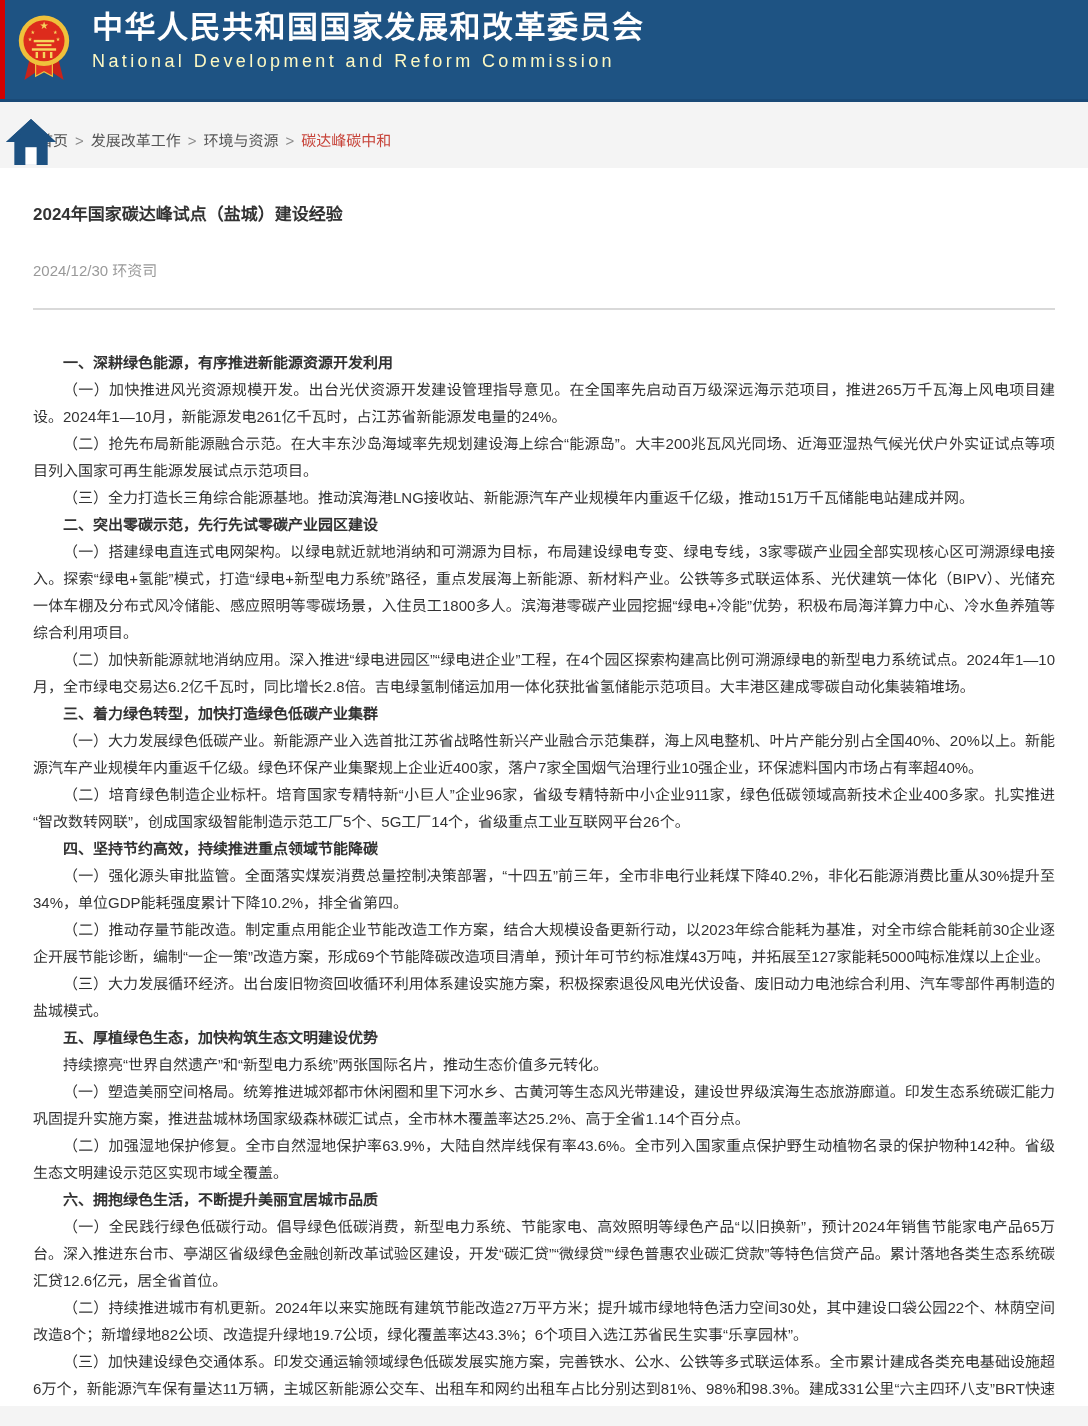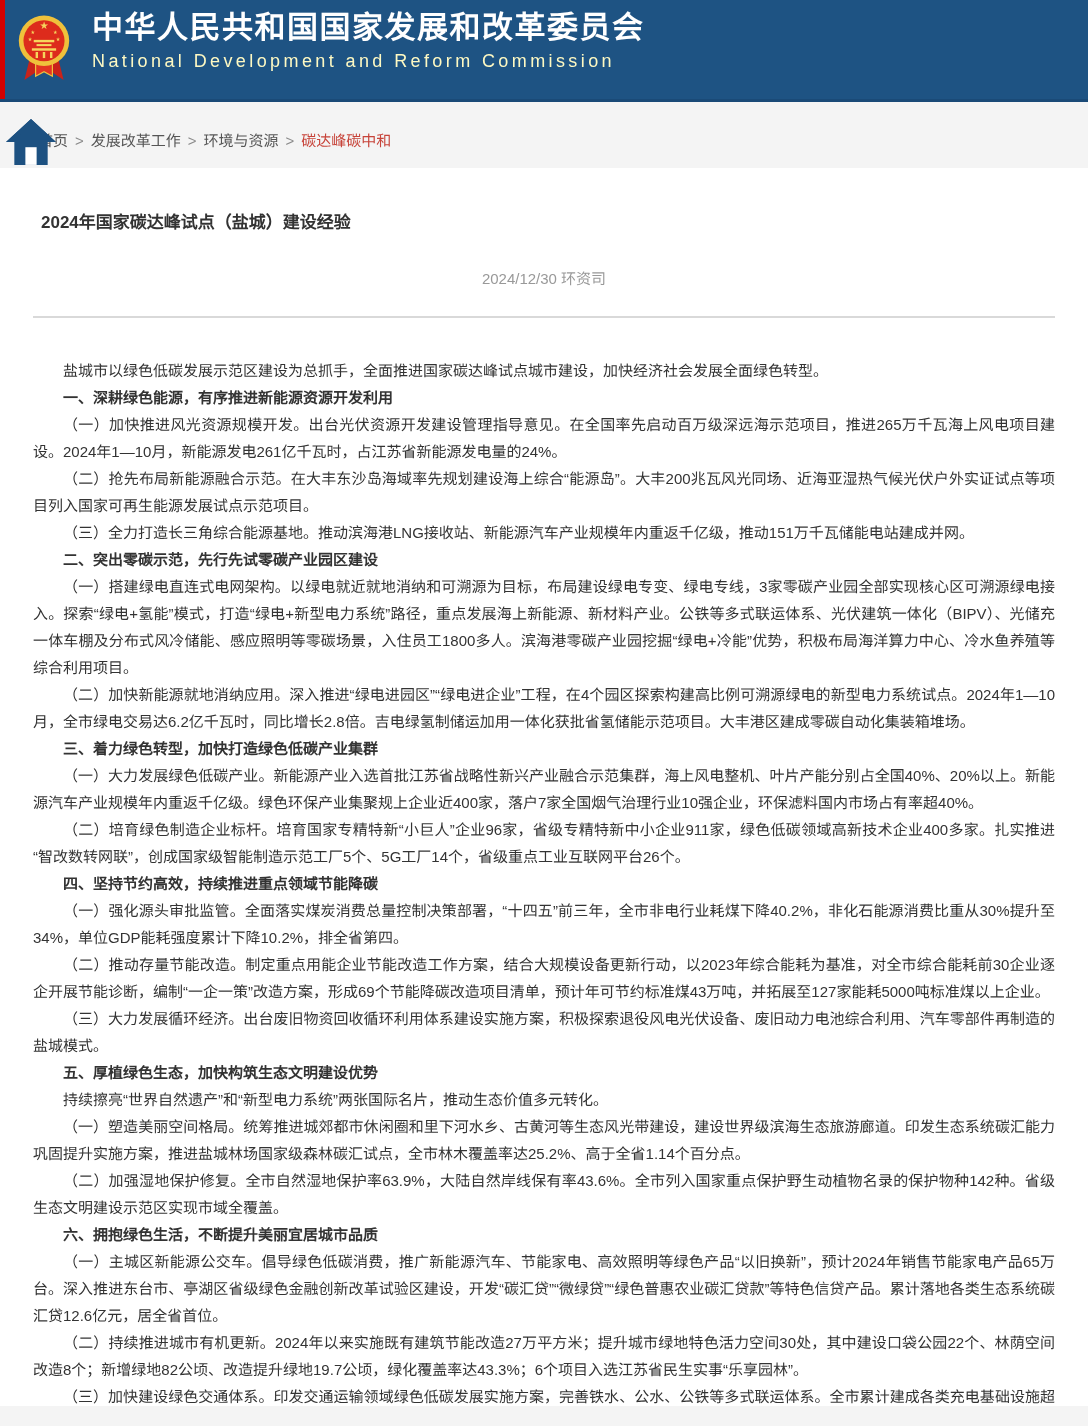--- a/index.html
+++ b/index.html
@@ -57,26 +57,26 @@
     position:absolute;left:38px;top:27px;
     font-size:15px;color:var(--breadcrumb-link);white-space:nowrap;
   }
   .bc-item{color:var(--breadcrumb-link);cursor:pointer;}
   .bc-item.active{color:var(--breadcrumb-active);text-align:center;}
   .bc-sep{color:#8a8a8a;margin:0 7px;}
 
   
   .content{padding:0 33px;}
   .article-title{
-    margin:8px;padding-top:36px;
+    margin:0;padding-top:36px;
     font-size:17px;font-weight:bold;color:var(--text);
     line-height:1.3;
   }
   .article-date{
-    margin-top:33px;font-size:15px;color:var(--date);text-align:center;
+    margin-top:33px;font-size:15px;color:var(--date);
   }
   .divider{
     margin-top:28px;height:0;border-top:2px solid var(--divider);
   }
   .article-body{
     margin-top:39px;
     font-size:15px;line-height:27px;color:var(--text);
     text-align:justify;
   }
   .para{margin:0;text-indent:2em;}
@@ -137,40 +137,39 @@
       </svg>
     </div>
     <nav class="breadcrumb"><span class="bc-item">首页</span><span class="bc-sep">&gt;</span><span class="bc-item">发展改革工作</span><span class="bc-sep">&gt;</span><span class="bc-item">环境与资源</span><span class="bc-sep">&gt;</span><span class="bc-item active">碳达峰碳中和</span></nav>
   </div>
 
   <div class="content">
     <h1 class="article-title">2024年国家碳达峰试点（盐城）建设经验</h1>
     <div class="article-date">2024/12/30 环资司</div>
     <div class="divider"></div>
     <div class="article-body">
-        <p class="para">盐城市以绿色低碳发展示范区建设为总抓手，全面推进国家碳达峰试点城市建设，加快经济社会发展全面绿色转型。</p>
         <p class="para heading">一、深耕绿色能源，有序推进新能源资源开发利用</p>
         <p class="para">（一）加快推进风光资源规模开发。出台光伏资源开发建设管理指导意见。在全国率先启动百万级深远海示范项目，推进265万千瓦海上风电项目建设。2024年1—10月，新能源发电261亿千瓦时，占江苏省新能源发电量的24%。</p>
         <p class="para">（二）抢先布局新能源融合示范。在大丰东沙岛海域率先规划建设海上综合“能源岛”。大丰200兆瓦风光同场、近海亚湿热气候光伏户外实证试点等项目列入国家可再生能源发展试点示范项目。</p>
         <p class="para">（三）全力打造长三角综合能源基地。推动滨海港LNG接收站、新能源汽车产业规模年内重返千亿级，推动151万千瓦储能电站建成并网。</p>
         <p class="para heading">二、突出零碳示范，先行先试零碳产业园区建设</p>
         <p class="para">（一）搭建绿电直连式电网架构。以绿电就近就地消纳和可溯源为目标，布局建设绿电专变、绿电专线，3家零碳产业园全部实现核心区可溯源绿电接入。探索“绿电+氢能”模式，打造“绿电+新型电力系统”路径，重点发展海上新能源、新材料产业。公铁等多式联运体系、光伏建筑一体化（BIPV）、光储充一体车棚及分布式风冷储能、感应照明等零碳场景，入住员工1800多人。滨海港零碳产业园挖掘“绿电+冷能”优势，积极布局海洋算力中心、冷水鱼养殖等综合利用项目。</p>
         <p class="para">（二）加快新能源就地消纳应用。深入推进“绿电进园区”“绿电进企业”工程，在4个园区探索构建高比例可溯源绿电的新型电力系统试点。2024年1—10月，全市绿电交易达6.2亿千瓦时，同比增长2.8倍。吉电绿氢制储运加用一体化获批省氢储能示范项目。大丰港区建成零碳自动化集装箱堆场。</p>
         <p class="para heading">三、着力绿色转型，加快打造绿色低碳产业集群</p>
         <p class="para">（一）大力发展绿色低碳产业。新能源产业入选首批江苏省战略性新兴产业融合示范集群，海上风电整机、叶片产能分别占全国40%、20%以上。新能源汽车产业规模年内重返千亿级。绿色环保产业集聚规上企业近400家，落户7家全国烟气治理行业10强企业，环保滤料国内市场占有率超40%。</p>
         <p class="para">（二）培育绿色制造企业标杆。培育国家专精特新“小巨人”企业96家，省级专精特新中小企业911家，绿色低碳领域高新技术企业400多家。扎实推进“智改数转网联”，创成国家级智能制造示范工厂5个、5G工厂14个，省级重点工业互联网平台26个。</p>
         <p class="para heading">四、坚持节约高效，持续推进重点领域节能降碳</p>
         <p class="para">（一）强化源头审批监管。全面落实煤炭消费总量控制决策部署，“十四五”前三年，全市非电行业耗煤下降40.2%，非化石能源消费比重从30%提升至34%，单位GDP能耗强度累计下降10.2%，排全省第四。</p>
         <p class="para">（二）推动存量节能改造。制定重点用能企业节能改造工作方案，结合大规模设备更新行动，以2023年综合能耗为基准，对全市综合能耗前30企业逐企开展节能诊断，编制“一企一策”改造方案，形成69个节能降碳改造项目清单，预计年可节约标准煤43万吨，并拓展至127家能耗5000吨标准煤以上企业。</p>
         <p class="para">（三）大力发展循环经济。出台废旧物资回收循环利用体系建设实施方案，积极探索退役风电光伏设备、废旧动力电池综合利用、汽车零部件再制造的盐城模式。</p>
         <p class="para heading">五、厚植绿色生态，加快构筑生态文明建设优势</p>
         <p class="para">持续擦亮“世界自然遗产”和“新型电力系统”两张国际名片，推动生态价值多元转化。</p>
         <p class="para">（一）塑造美丽空间格局。统筹推进城郊都市休闲圈和里下河水乡、古黄河等生态风光带建设，建设世界级滨海生态旅游廊道。印发生态系统碳汇能力巩固提升实施方案，推进盐城林场国家级森林碳汇试点，全市林木覆盖率达25.2%、高于全省1.14个百分点。</p>
         <p class="para">（二）加强湿地保护修复。全市自然湿地保护率63.9%，大陆自然岸线保有率43.6%。全市列入国家重点保护野生动植物名录的保护物种142种。省级生态文明建设示范区实现市域全覆盖。</p>
         <p class="para heading">六、拥抱绿色生活，不断提升美丽宜居城市品质</p>
-        <p class="para">（一）主城区新能源公交车。倡导绿色低碳消费，推广新能源汽车、节能家电、高效照明等绿色产品“以旧换新”，预计2024年销售节能家电产品65万台。深入推进东台市、亭湖区省级绿色金融创新改革试验区建设，开发“碳汇贷”“微绿贷”“绿色普惠农业碳汇贷款”等特色信贷产品。累计落地各类生态系统碳汇贷12.6亿元，居全省首位。</p>
+        <p class="para">（一）全民践行绿色低碳行动。倡导绿色低碳消费，新型电力系统、节能家电、高效照明等绿色产品“以旧换新”，预计2024年销售节能家电产品65万台。深入推进东台市、亭湖区省级绿色金融创新改革试验区建设，开发“碳汇贷”“微绿贷”“绿色普惠农业碳汇贷款”等特色信贷产品。累计落地各类生态系统碳汇贷12.6亿元，居全省首位。</p>
         <p class="para">（二）持续推进城市有机更新。2024年以来实施既有建筑节能改造27万平方米；提升城市绿地特色活力空间30处，其中建设口袋公园22个、林荫空间改造8个；新增绿地82公顷、改造提升绿地19.7公顷，绿化覆盖率达43.3%；6个项目入选江苏省民生实事“乐享园林”。</p>
         <p class="para">（三）加快建设绿色交通体系。印发交通运输领域绿色低碳发展实施方案，完善铁水、公水、公铁等多式联运体系。全市累计建成各类充电基础设施超6万个，新能源汽车保有量达11万辆，主城区新能源公交车、出租车和网约出租车占比分别达到81%、98%和98.3%。建成331公里“六主四环八支”BRT快速公交网络，运营全国首条超级虚拟轨道交通SRT公交示范线，绿色出行比例达72.5%。</p>
       </div>
   </div>
 
   <div class="footer"></div>
 </div>
 
 </body></html>

